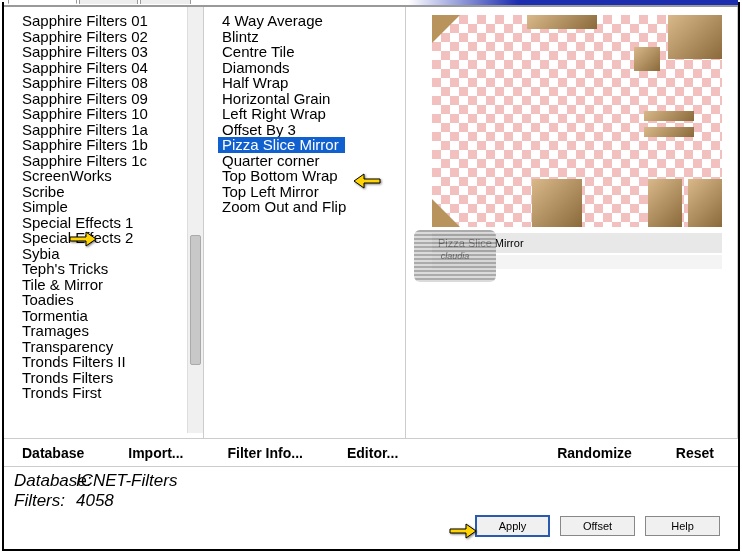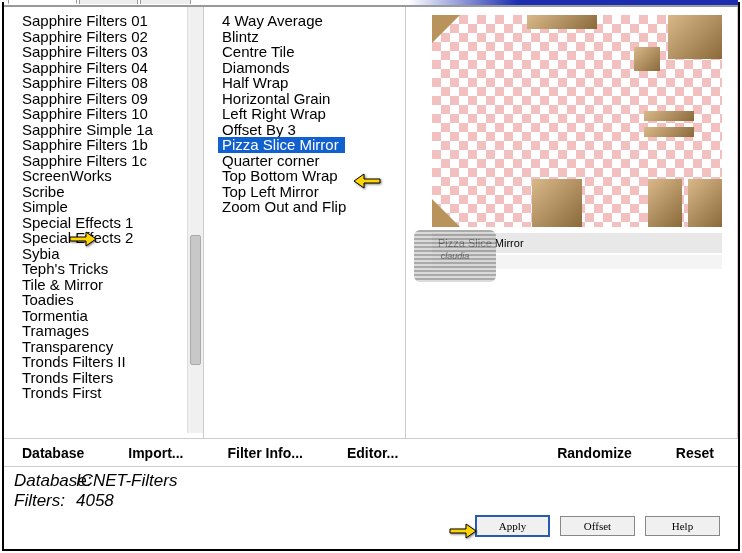--- a/index.html
+++ b/index.html
@@ -43,21 +43,21 @@
 
 .toolbar-row { display: flex; align-items: center; height: 28px; border-top: 1px solid #ccc; padding: 0 8px; }
 .toolbar-row .tbtn { font-size: 14px; font-weight: bold; padding: 4px 10px; cursor: pointer; margin-right: 24px; }
 .toolbar-row .spacer { flex: 1; }
 
 .status-row { padding: 4px 10px; font-size: 17px; border-top: 1px solid #ccc; font-style: italic; }
 .status-row .line { display: flex; }
 .status-row .lbl { width: 62px; }
 
 .bottom-buttons { position: absolute; right: 18px; bottom: 12px; display: flex; gap: 10px; align-items: center; }
-.btn { border: 1px solid #888; background: #f0f0f0; padding: 3px 0; width: 75px; font-size: 11px; text-align: center; cursor: pointer; font-family: Liberation Serif, serif; }
+.btn { border: 1px solid #888; background: #f0f0f0; padding: 3px 0; width: 75px; font-size: 11px; text-align: center; cursor: pointer; }
 .btn.default { border: 2px solid #2a5ab0; }
 
 .pointer { position: absolute; width: 30px; height: 22px; z-index: 20; pointer-events: none; }
 .pointer svg { width: 100%; height: 100%; filter: drop-shadow(1px 1px 1px rgba(0,0,0,.5)); }
 </style>
 </head>
 <body>
 
 <div class="window">
 
@@ -75,21 +75,21 @@
     <div class="col col-left">
       <div class="listbox">
         <div class="list" id="cat-list">
             <div class="item">Sapphire Filters 01</div>
             <div class="item">Sapphire Filters 02</div>
             <div class="item">Sapphire Filters 03</div>
             <div class="item">Sapphire Filters 04</div>
             <div class="item">Sapphire Filters 08</div>
             <div class="item">Sapphire Filters 09</div>
             <div class="item">Sapphire Filters 10</div>
-            <div class="item">Sapphire Simple 1a</div>
+            <div class="item">Sapphire Filters 1a</div>
             <div class="item">Sapphire Filters 1b</div>
             <div class="item">Sapphire Filters 1c</div>
             <div class="item">ScreenWorks</div>
             <div class="item">Scribe</div>
             <div class="item">Simple</div>
             <div class="item">Special Effects 1</div>
             <div class="item">Special Effects 2</div>
             <div class="item">Sybia</div>
             <div class="item">Teph's Tricks</div>
             <div class="item">Tile &amp; Mirror</div>

